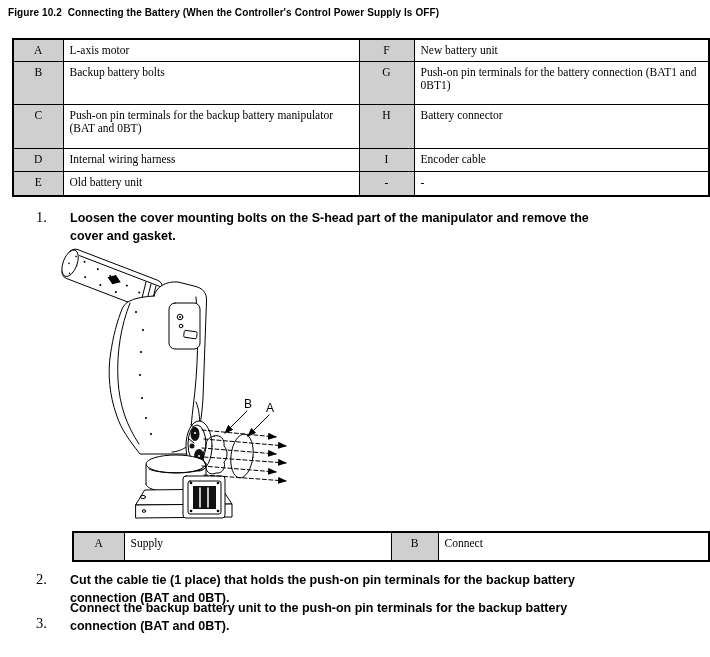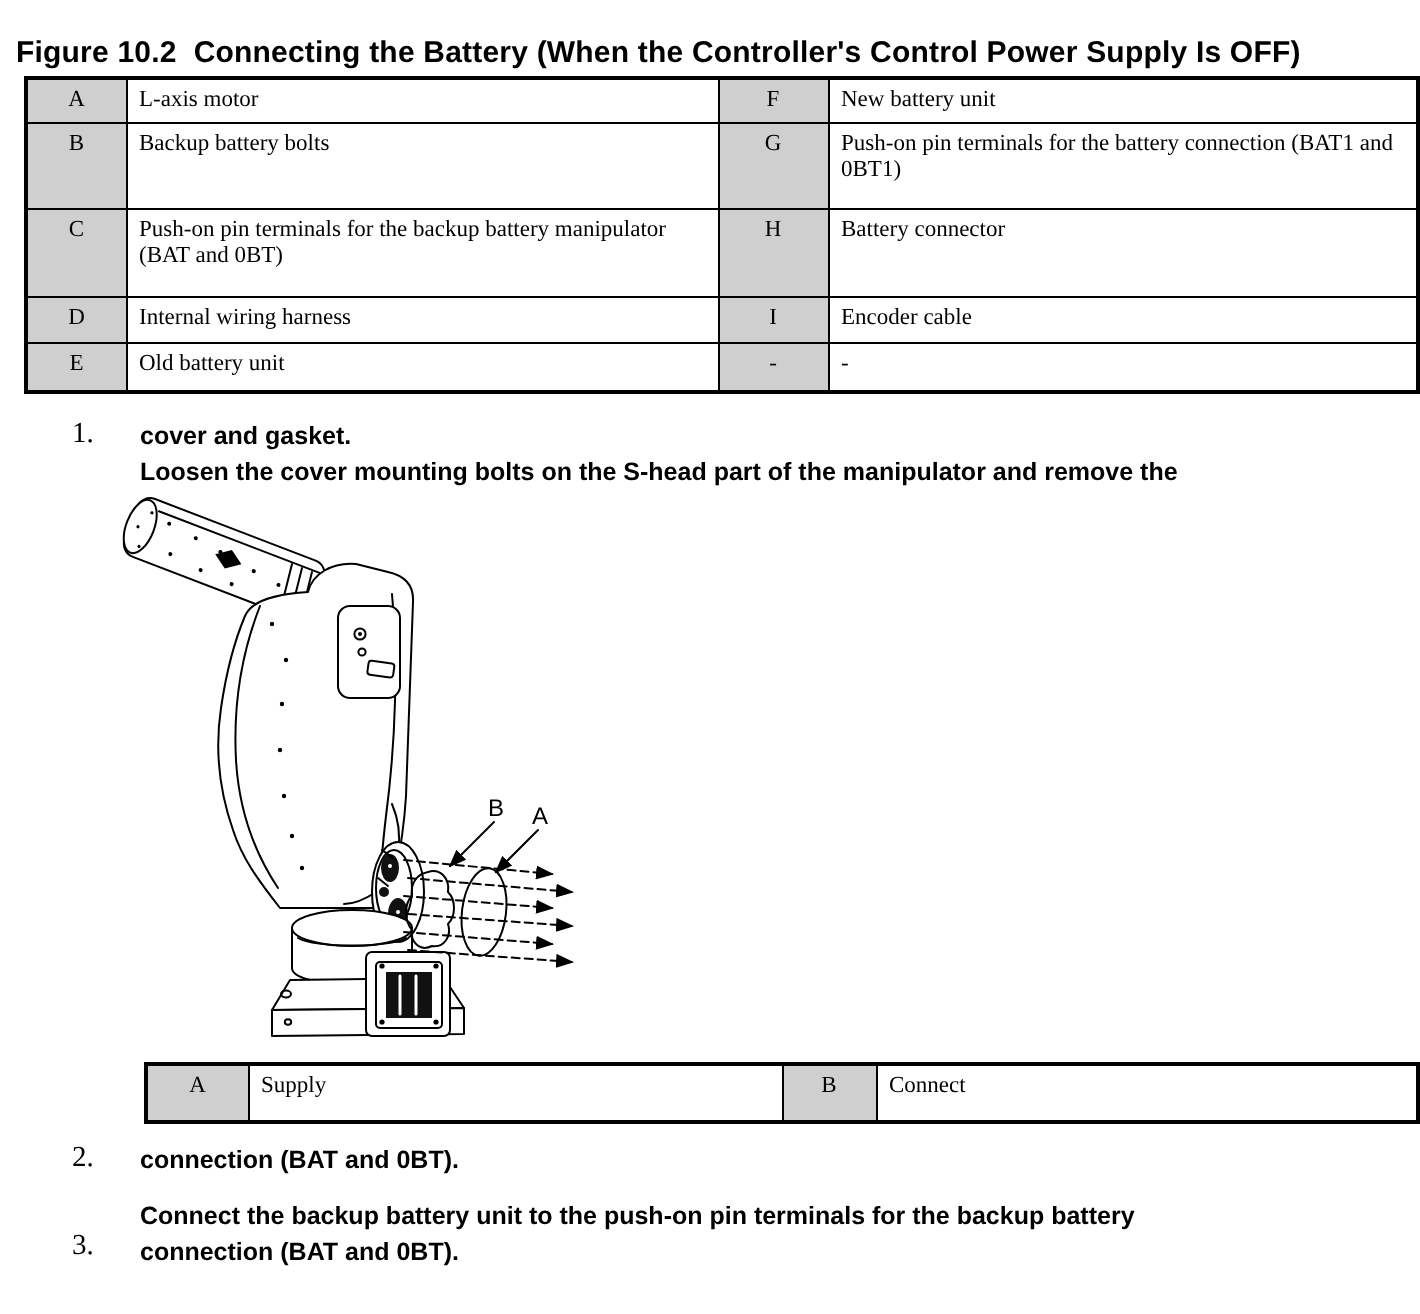--- a/index.html
+++ b/index.html
@@ -5,22 +5,22 @@
   :root { --cell-gray:#cfcfcf; --ink:#000000; --bg:#ffffff; }
   * { box-sizing: border-box; }
   html,body { margin:0; padding:0; }
   body {
     width:710px; height:657px; background:var(--bg);
     font-family:"Liberation Serif", serif; color:var(--ink);
   }
   .page { position:relative; width:710px; height:657px; background:var(--bg); overflow:hidden; }
 
   .fig-title {
-    position:absolute; left:8px; top:18px;
-    font-family:"Liberation Sans", sans-serif; font-weight:bold; font-size:15px;
+    position:absolute; left:8px; top:7px;
+    font-family:"Liberation Sans", sans-serif; font-weight:bold; font-size:10px;
     white-space:pre; letter-spacing:0.1px;
   }
 
   table.parts {
     position:absolute; border-collapse:collapse; table-layout:fixed;
     border:2px solid var(--ink);
     font-family:"Liberation Serif", serif; font-size:11.5px; line-height:13px;
   }
   table.parts td {
     border:1px solid var(--ink); vertical-align:top;
@@ -88,22 +88,22 @@
       <td class="key">E</td>
       <td>Old battery unit</td>
       <td class="key">-</td>
       <td>-</td>
     </tr>
   </tbody>
     </table>
 
   <div class="step-num" style="top:209px">1.</div>
   <div class="step-text" style="top:210px">
+    <div>Loosen the cover mounting bolts on the S-head part of the manipulator and remove the</div>
     <div>cover and gasket.</div>
-    <div>Loosen the cover mounting bolts on the S-head part of the manipulator and remove the</div>
   </div>
 
   <svg class="figure" width="300" height="290" viewBox="0 0 300 290" fill="none" stroke="#000" stroke-width="1" stroke-linecap="round" stroke-linejoin="round">
     <defs>
       <marker id="mArr" markerWidth="9" markerHeight="7" refX="8" refY="3.5" orient="auto" markerUnits="userSpaceOnUse">
         <path d="M0 0 L9 3.5 L0 7 Z" fill="#000" stroke="none"></path>
       </marker>
     </defs>
 
     <g transform="translate(21,7) rotate(21)">
@@ -242,20 +242,21 @@
       <td class="key">A</td>
       <td>Supply</td>
       <td class="key">B</td>
       <td>Connect</td>
     </tr>
   </tbody>
     </table>
 
   <div class="step-num" style="top:571px">2.</div>
   <div class="step-text" style="top:572px">
+    <div>Cut the cable tie (1 place) that holds the push-on pin terminals for the backup battery</div>
     <div>connection (BAT and 0BT).</div>
   </div>
 
   <div class="step-num" style="top:615px">3.</div>
   <div class="step-text" style="top:600px">
     <div>Connect the backup battery unit to the push-on pin terminals for the backup battery</div>
     <div>connection (BAT and 0BT).</div>
   </div>
 
 </div>

